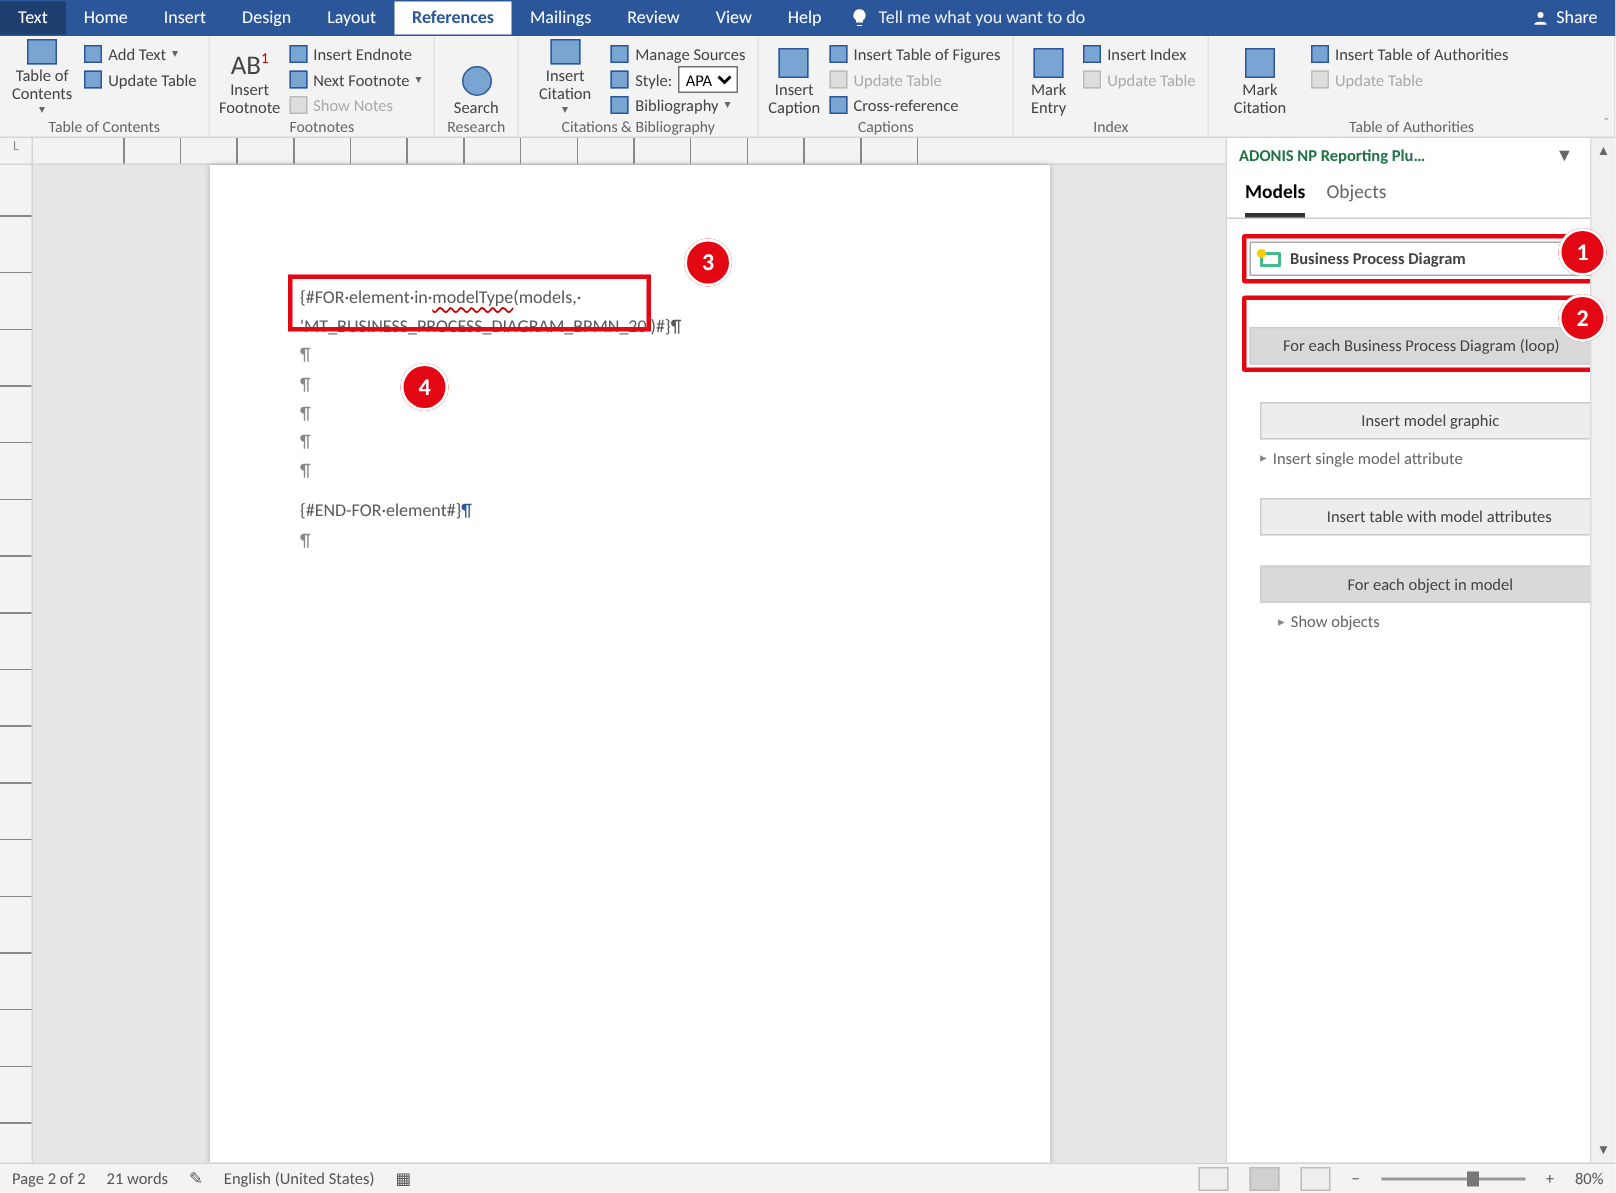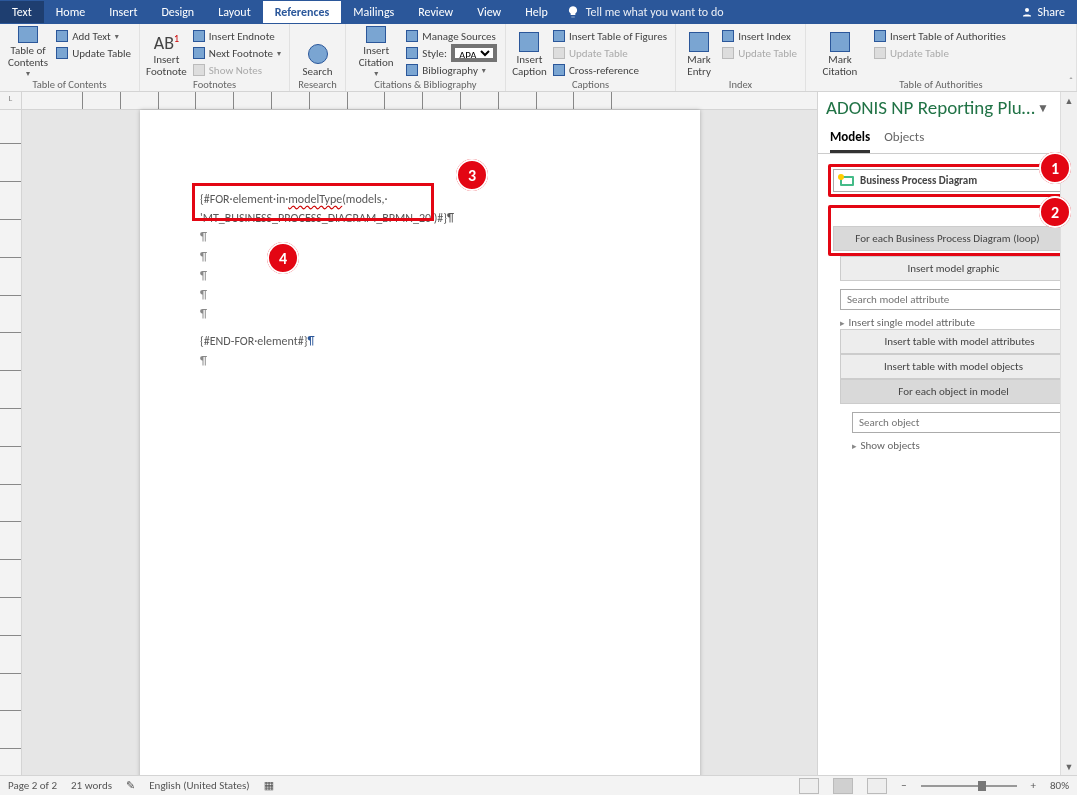--- a/index.html
+++ b/index.html
@@ -20,21 +20,21 @@
 .ribbon .group { display: flex; flex-direction: column; height: 100%; border-right: 1px solid #e1e1e1; padding: 2px 6px 0 6px; }
 .ribbon .group .body { flex: 1; display: flex; align-items: flex-start; gap: 4px; }
 .ribbon .group .label { text-align: center; font-size: 10.5px; color: #666; padding-bottom: 2px; white-space: nowrap; }
 .ribbon .big { display: flex; flex-direction: column; align-items: center; justify-content: flex-end; width: 56px; height: 52px; gap: 0px; text-align:center; line-height:1.1;}
 .ribbon .big .ic { width: 20px; height: 20px; background: #7aa5d2; border: 1px solid #2b579a; margin-bottom: 2px; }
 .ribbon .stack { display: flex; flex-direction: column; gap: 1px; padding-top: 2px;}
 .ribbon .small { display: flex; align-items: center; gap: 4px; height: 16px; white-space: nowrap; padding: 0 2px;}
 .ribbon .small .ic { width: 12px; height: 12px; background: #7aa5d2; border: 1px solid #2b579a; }
 .ribbon .small.disabled { color: #aaa; }
 .ribbon .small.disabled .ic { background: #ddd; border-color:#bbb; }
-.ribbon select { font-size: 11px; height: 18px; border: 4px solid #737373; background:#fff;}
+.ribbon select { font-size: 11px; height: 18px; border: 1px solid #737373; background:#fff;}
 .ribbon .chev { height: 14px; position: absolute; right: 4px; bottom: 2px; color: #888; font-size: 10px; }
 .drop::after { content: " ▾"; color: #666; font-size: 8px; }
 
 
 .workspace { position: absolute; top: 92px; bottom: 20px; left: 0; right: 0; display: flex; background: #e6e6e6; }
 .doc-area { flex: 1; overflow: hidden; position: relative; }
 .hruler { position: absolute; top: 0; left: 22px; right: 0; height: 18px; background: #f3f3f3; border-bottom: 1px solid #d4d4d4; font-size: 8px; color: #888; overflow:hidden;}
 .hruler .seg { display:inline-block; width:560px; margin-left:60px; background: repeating-linear-gradient(to right,#888 0,#888 1px,transparent 1px,transparent 37.8px); height:18px; position:relative;}
 .vruler { position: absolute; top: 18px; bottom: 0; left: 0; width: 22px; background: #f3f3f3; border-right: 1px solid #d4d4d4; font-size: 8px; color: #888; overflow:hidden;}
 .vruler .seg { width:22px; height:950px; position:absolute; top:-80px; background: repeating-linear-gradient(to bottom,#888 0,#888 1px,transparent 1px,transparent 37.8px);}
@@ -42,31 +42,31 @@
 .page { position: absolute; top: 18px; left: 140px; width: 560px; height: 730px; background: #fff; box-shadow: 0 0 4px rgba(0,0,0,.25); }
 .page-content { position: absolute; top: 80px; left: 60px; right: 52px; font-family: "Times New Roman", serif; font-size: 12px; color: #595959; line-height: 1.6; }
 .para-mark { color: #888; }
 .red-box-3 { position: absolute; border: 3px solid #e30613; z-index:2;}
 .callout { position: absolute; width: 32px; height: 32px; border-radius: 50%; background: #e30613; color: #fff; font-weight: 700; font-size: 16px; display: flex; align-items: center; justify-content: center; z-index: 5; box-shadow: 0 0 0 2px #fff inset; }
 .squig { text-decoration: underline wavy #c00; text-underline-offset: 2px; }
 
 
 .pane { width: 260px; background: #fff; border-left: 1px solid #d4d4d4; display: flex; flex-direction: column; font-size: 12px; color: #444; }
 .pane-head { display: flex; align-items: center; padding: 4px 8px; }
-.pane-head .title { flex: 1; color: #217346; font-size: 19px; font-weight: 400; white-space: nowrap; overflow: hidden; text-overflow: ellipsis; }
+.pane-head .title { flex: 1; color: #217346; font-size: 11px; font-weight: 700; white-space: nowrap; overflow: hidden; text-overflow: ellipsis; }
 .pane-head .ctrls { color: #666; display: flex; gap: 10px; font-size: 12px; }
 .pane-tabs { display: flex; gap: 14px; padding: 6px 12px 0; border-bottom: 1px solid #ccc; font-size: 13px; }
 .pane-tabs .ptab { padding-bottom: 6px; color: #666; cursor:pointer;}
 .pane-tabs .ptab.active { color: #000; font-weight: 700; border-bottom: 3px solid #333; }
 .pane-body { flex: 1; overflow-y: auto; padding: 12px 10px; }
 .dd { border: 1px solid #ababab; padding: 4px 6px; font-size: 11px; font-weight: 700; display:flex; align-items:center; gap:6px; background:#fff;}
 .dd .dicon { width:14px; height:10px; background:#fff; border:2px solid #4b8; border-radius:1px; position:relative; }
 .dd .dicon::before{content:""; position:absolute; left:-4px; top:-4px; width:6px;height:6px; background:#fc0; border-radius:50%;}
 .sub { margin: 10px 0 0 0; }
-.btn-bar { background: #ededed; border: 1px solid #ccc; padding: 5px 8px; font-size: 11px; text-align: center; margin-top: 0; cursor:pointer;}
+.btn-bar { background: #ededed; border: 1px solid #ccc; padding: 5px 8px; font-size: 11px; text-align: center; margin-top: 20px; cursor:pointer;}
 .btn-bar.wide { width: 100%; }
 .btn-bar.darker { background: #d9d9d9; }
 .pane input[type=text] { width: 100%; border: 1px solid #ababab; padding: 3px 6px; font-size: 11px; margin-top: 8px; }
 .disclose { font-size: 11px; color: #666; margin-top: 6px; display:flex; align-items:center; gap:4px;}
 .disclose::before { content: "▸"; font-size: 9px; color:#888;}
 .red-box { border: 3px solid #e30613; border-radius: 2px; padding: 2px; margin-top: -2px; }
 .pane-scroll { position:absolute; right:0; top:0; bottom:0; width:17px; background:#f0f0f0; border-left:1px solid #ddd;}
 .pane-scroll .arrow{height:17px; text-align:center; font-size:9px; color:#666; line-height:17px;}
 
 
@@ -309,29 +309,26 @@
       <div class="callout" style="top:60px; right:6px;">1</div>
 
       <div class="sub">
         <div class="red-box" style="position:relative;">
           <div class="btn-bar darker wide" style="margin-top:16px;">For each Business Process Diagram (loop)</div>
         </div>
         <div class="callout" style="top:104px; right:6px;">2</div>
 
         <div style="padding-left:12px;">
           <div class="btn-bar wide">Insert model graphic</div>
-          <input type="text" placeholder="Search model attribute" style="">
           <div class="disclose">
               <span>Insert single model attribute</span>
             </div>
           <div class="btn-bar wide" style="padding-left:20px;">Insert table with model attributes</div>
-          <div class="btn-bar wide">Insert table with model objects</div>
           <div class="btn-bar darker wide">For each object in model</div>
           <div style="padding-left:12px;">
-            <input type="text" placeholder="Search object" style="">
             <div class="disclose">
                 <span>Show objects</span>
               </div>
           </div>
         </div>
       </div>
     </div>
     <div class="pane-scroll" style="top:auto;bottom:0;height:100%;">
       <div class="arrow">▲</div>
       <div style="position:absolute;bottom:0;width:100%;">

